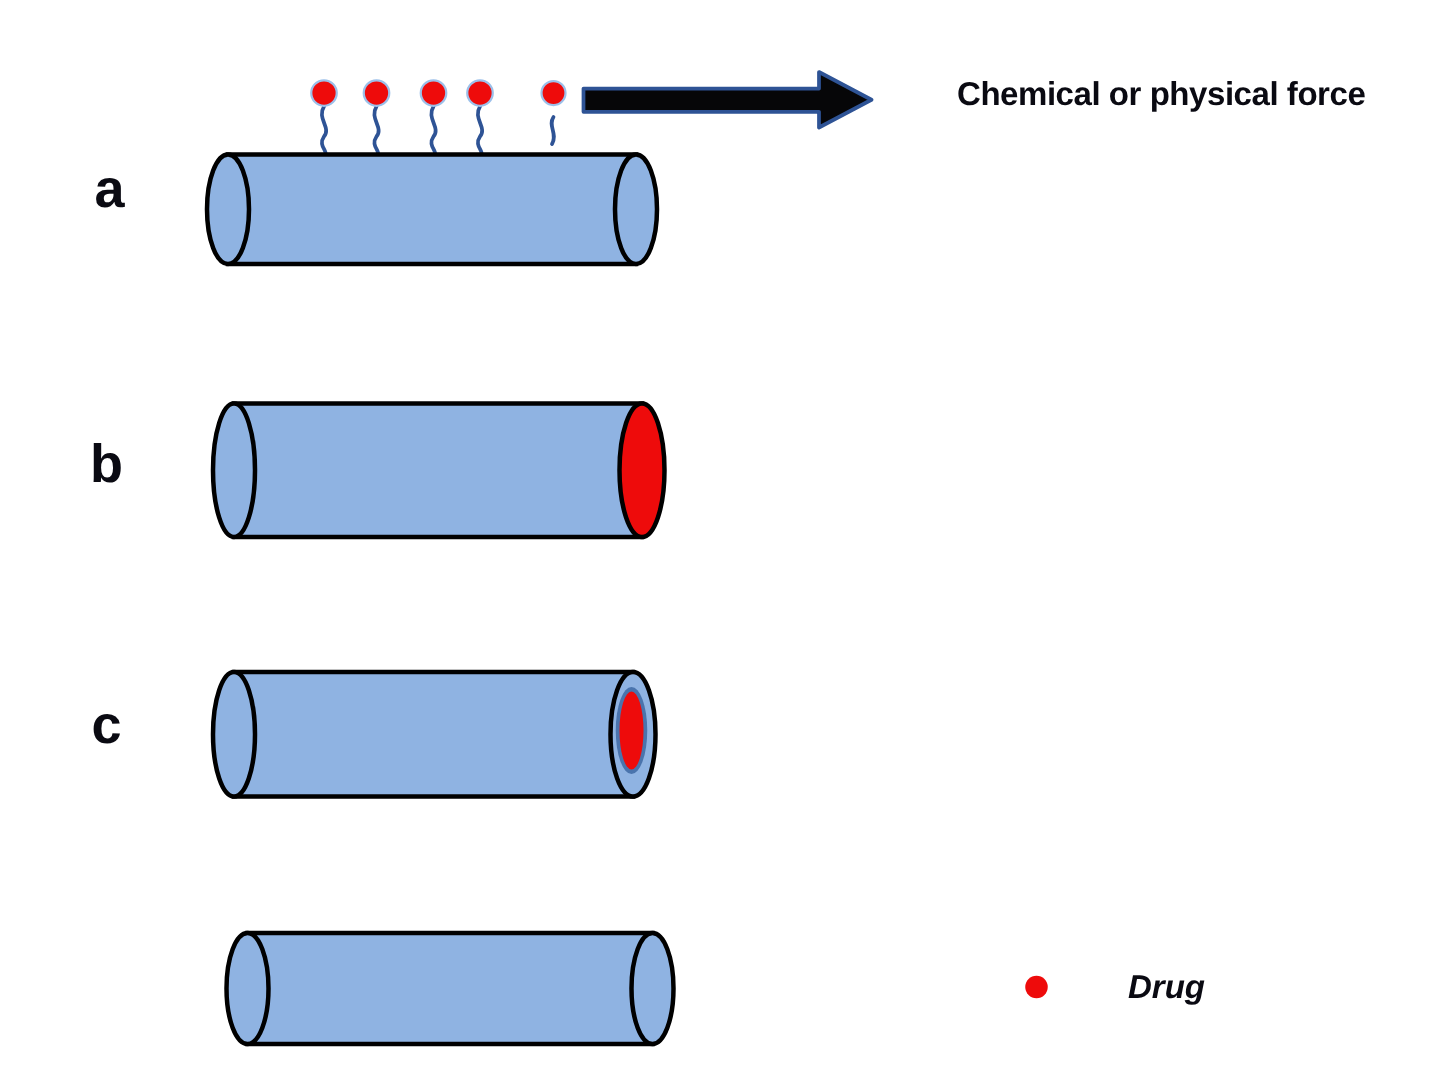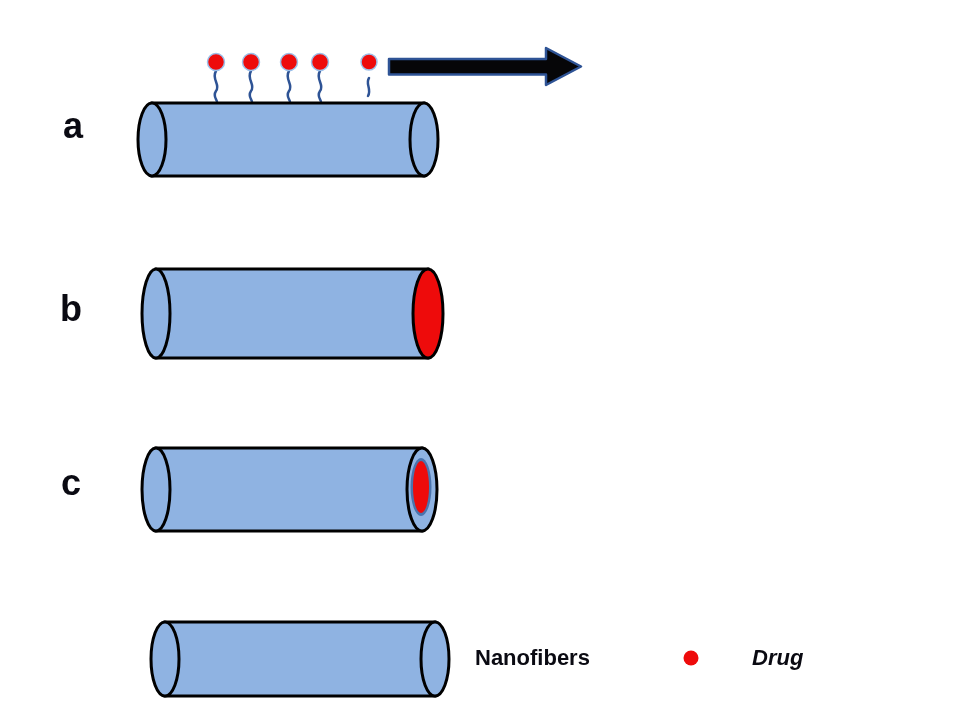--- a/index.html
+++ b/index.html
@@ -153,17 +153,17 @@
       <ellipse class="fcap" cx="435" cy="659" rx="14" ry="37"></ellipse>
     </g>
 
     <circle class="legenddot" cx="691" cy="658" r="7.5"></circle>
   </svg>
 
   <div class="row-label" style="left:63px; top:108px;">a</div>
   <div class="row-label" style="left:60px; top:291px;">b</div>
   <div class="row-label" style="left:61px; top:465px;">c</div>
 
+  <div class="force-label">Chemical or physical force</div>
 
-  <div class="legend-label legend-nanofibers">Nanofibers</div>
   <div class="legend-label legend-drug">Drug</div>
 
 </div>
 
 </body></html>

